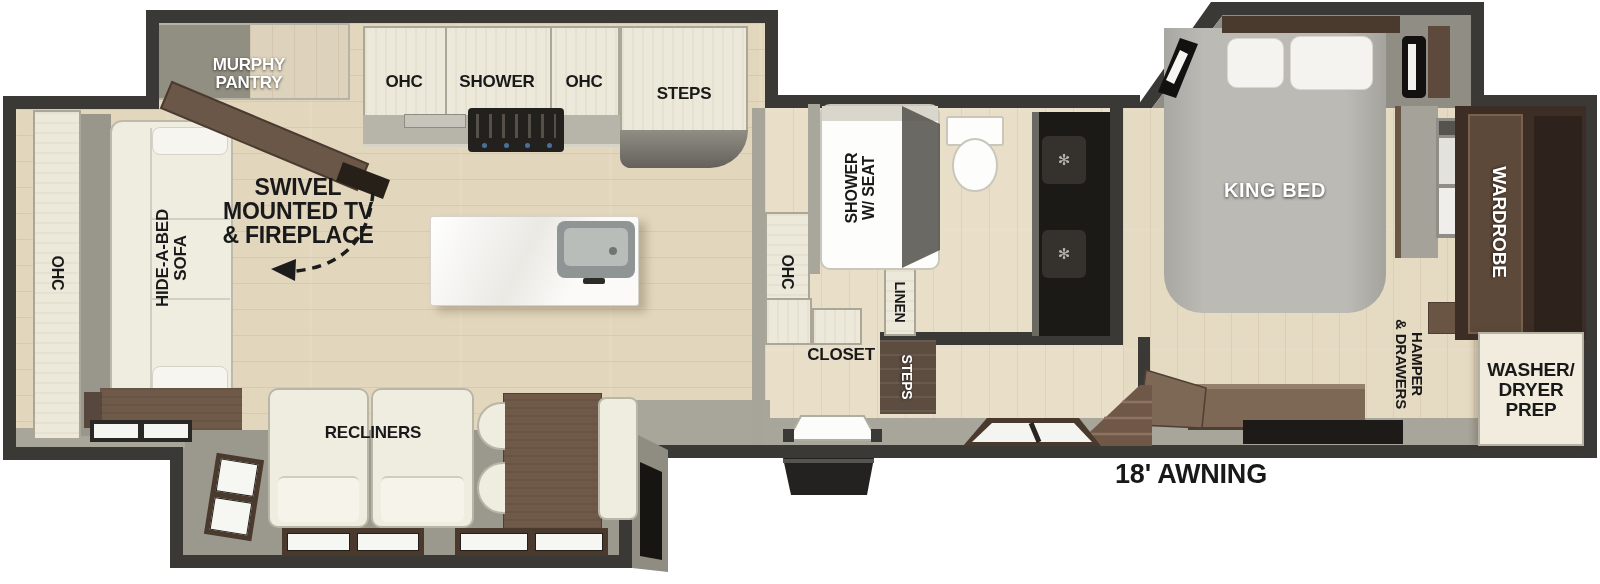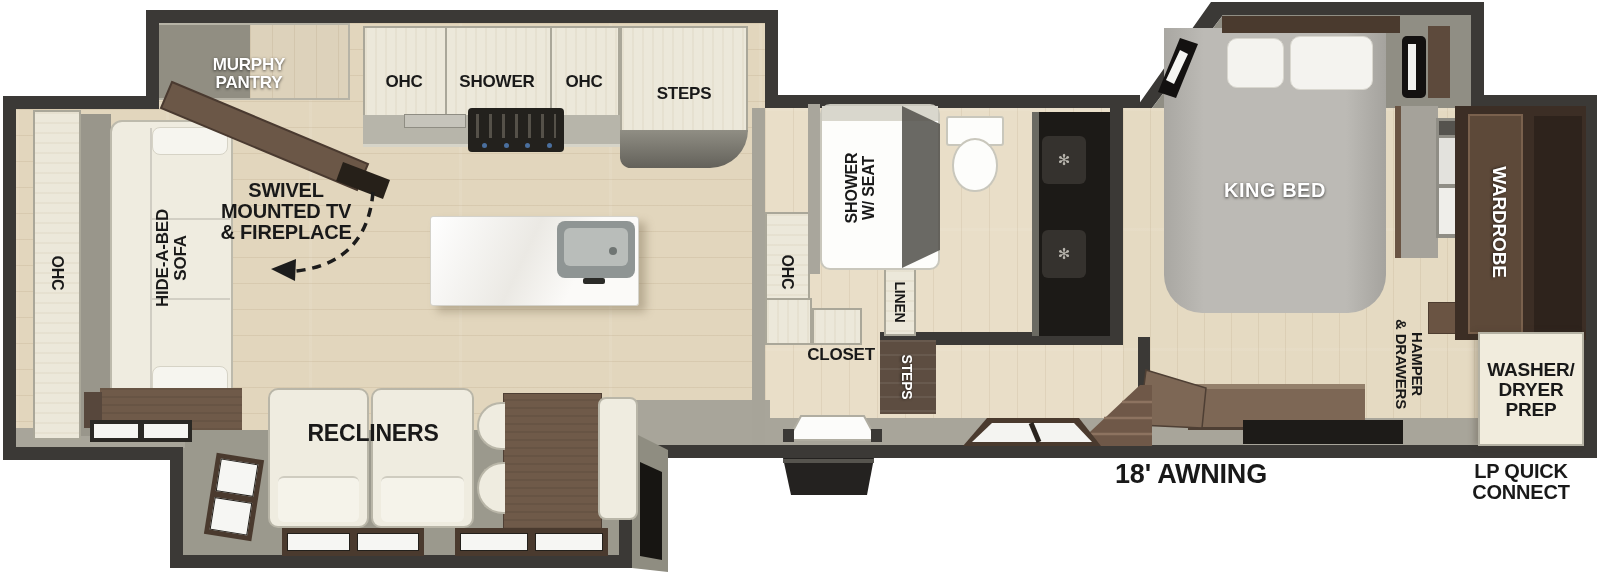--- a/index.html
+++ b/index.html
@@ -205,41 +205,39 @@
     <polygon points="788,440 801,416 864,416 877,440" fill="#fcfcfa" stroke="#b0ada1" stroke-width="2"></polygon>
     <rect x="783" y="429" width="11" height="13" fill="#3b3936"></rect>
     <rect x="871" y="429" width="11" height="13" fill="#3b3936"></rect>
 
     <polygon points="783,458 874,458 867,495 791,495" fill="#242220"></polygon>
     <path d="M783,461 L874,461" stroke="#56544e" stroke-width="4"></path>
   </svg>
 
   <div class="lbl light" style="left:249px;top:74px;font-size:17px;">MURPHY
 PANTRY</div>
-  <div class="lbl" style="left:286px;top:211px;font-size:20px;">SWIVEL
+  <div class="lbl" style="left:298px;top:211px;font-size:23px;">SWIVEL
 MOUNTED TV
 &amp; FIREPLACE</div>
   <div class="lbl v90" style="left:57px;top:273px;font-size:16px;">OHC</div>
   <div class="lbl vm90" style="left:172px;top:258px;font-size:17px;">HIDE-A-BED
 SOFA</div>
-  <div class="lbl" style="left:373px;top:433px;font-size:23px;">RECLINERS</div>
+  <div class="lbl" style="left:373px;top:433px;font-size:17px;">RECLINERS</div>
   <div class="lbl" style="left:404px;top:82px;font-size:17px;">OHC</div>
   <div class="lbl" style="left:497px;top:82px;font-size:17px;">SHOWER</div>
   <div class="lbl" style="left:584px;top:82px;font-size:17px;">OHC</div>
   <div class="lbl" style="left:684px;top:94px;font-size:17px;">STEPS</div>
   <div class="lbl v90" style="left:787px;top:272px;font-size:16px;">OHC</div>
   <div class="lbl vm90" style="left:861px;top:188px;font-size:16px;">SHOWER
 W/ SEAT</div>
   <div class="lbl v90" style="left:900px;top:302px;font-size:14px;">LINEN</div>
   <div class="lbl" style="left:841px;top:355px;font-size:17px;">CLOSET</div>
   <div class="lbl v90 light" style="left:907px;top:377px;font-size:14px;">STEPS</div>
   <div class="lbl light" style="left:1275px;top:190px;font-size:20px;letter-spacing:.5px;">KING BED</div>
   <div class="lbl v90" style="left:1409px;top:364px;font-size:15px;">HAMPER
 &amp; DRAWERS</div>
   <div class="lbl v90 light" style="left:1499px;top:222px;font-size:19px;">WARDROBE</div>
   <div class="lbl" style="left:1531px;top:390px;font-size:19px;">WASHER/
 DRYER
 PREP</div>
   <div class="lbl" style="left:1191px;top:474px;font-size:27px;">18' AWNING</div>
-  <div class="lbl" style="left:1521px;top:482px;font-size:20px;">LP QUICK
-CONNECT</div>
 
 </div>
 
 </body></html>

